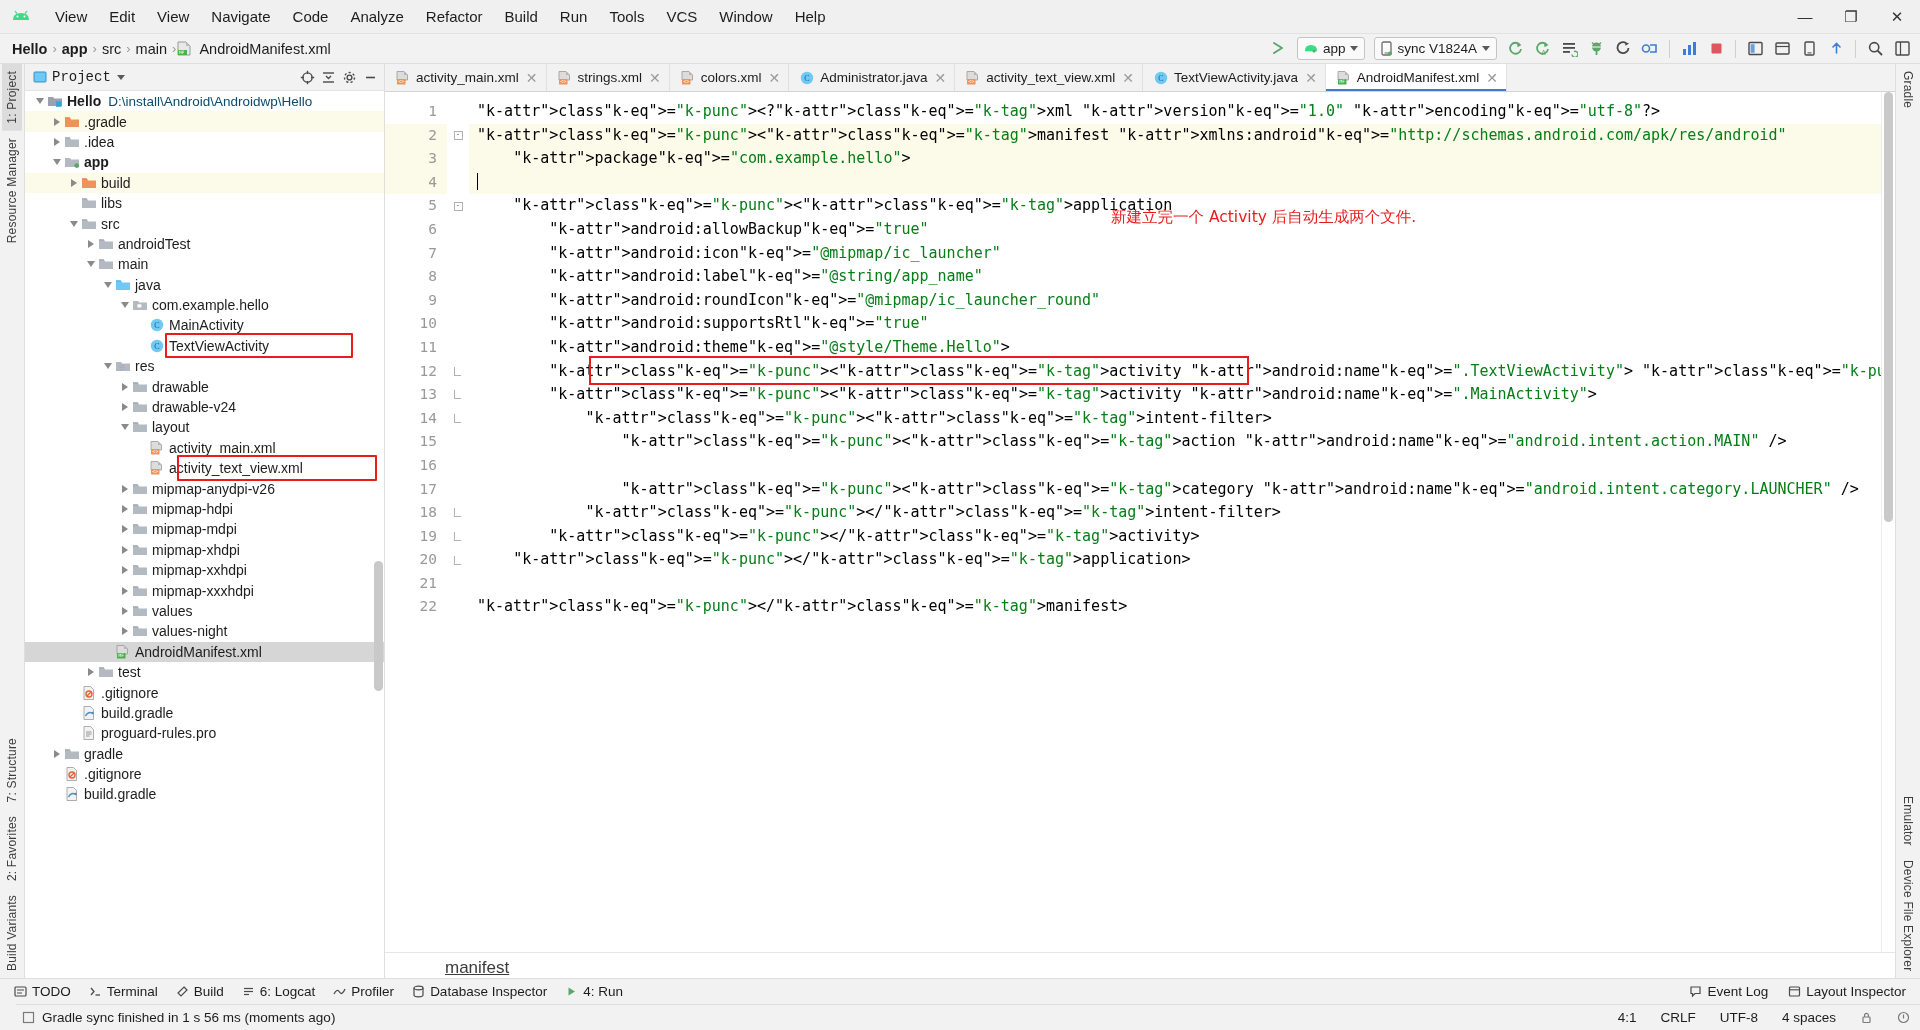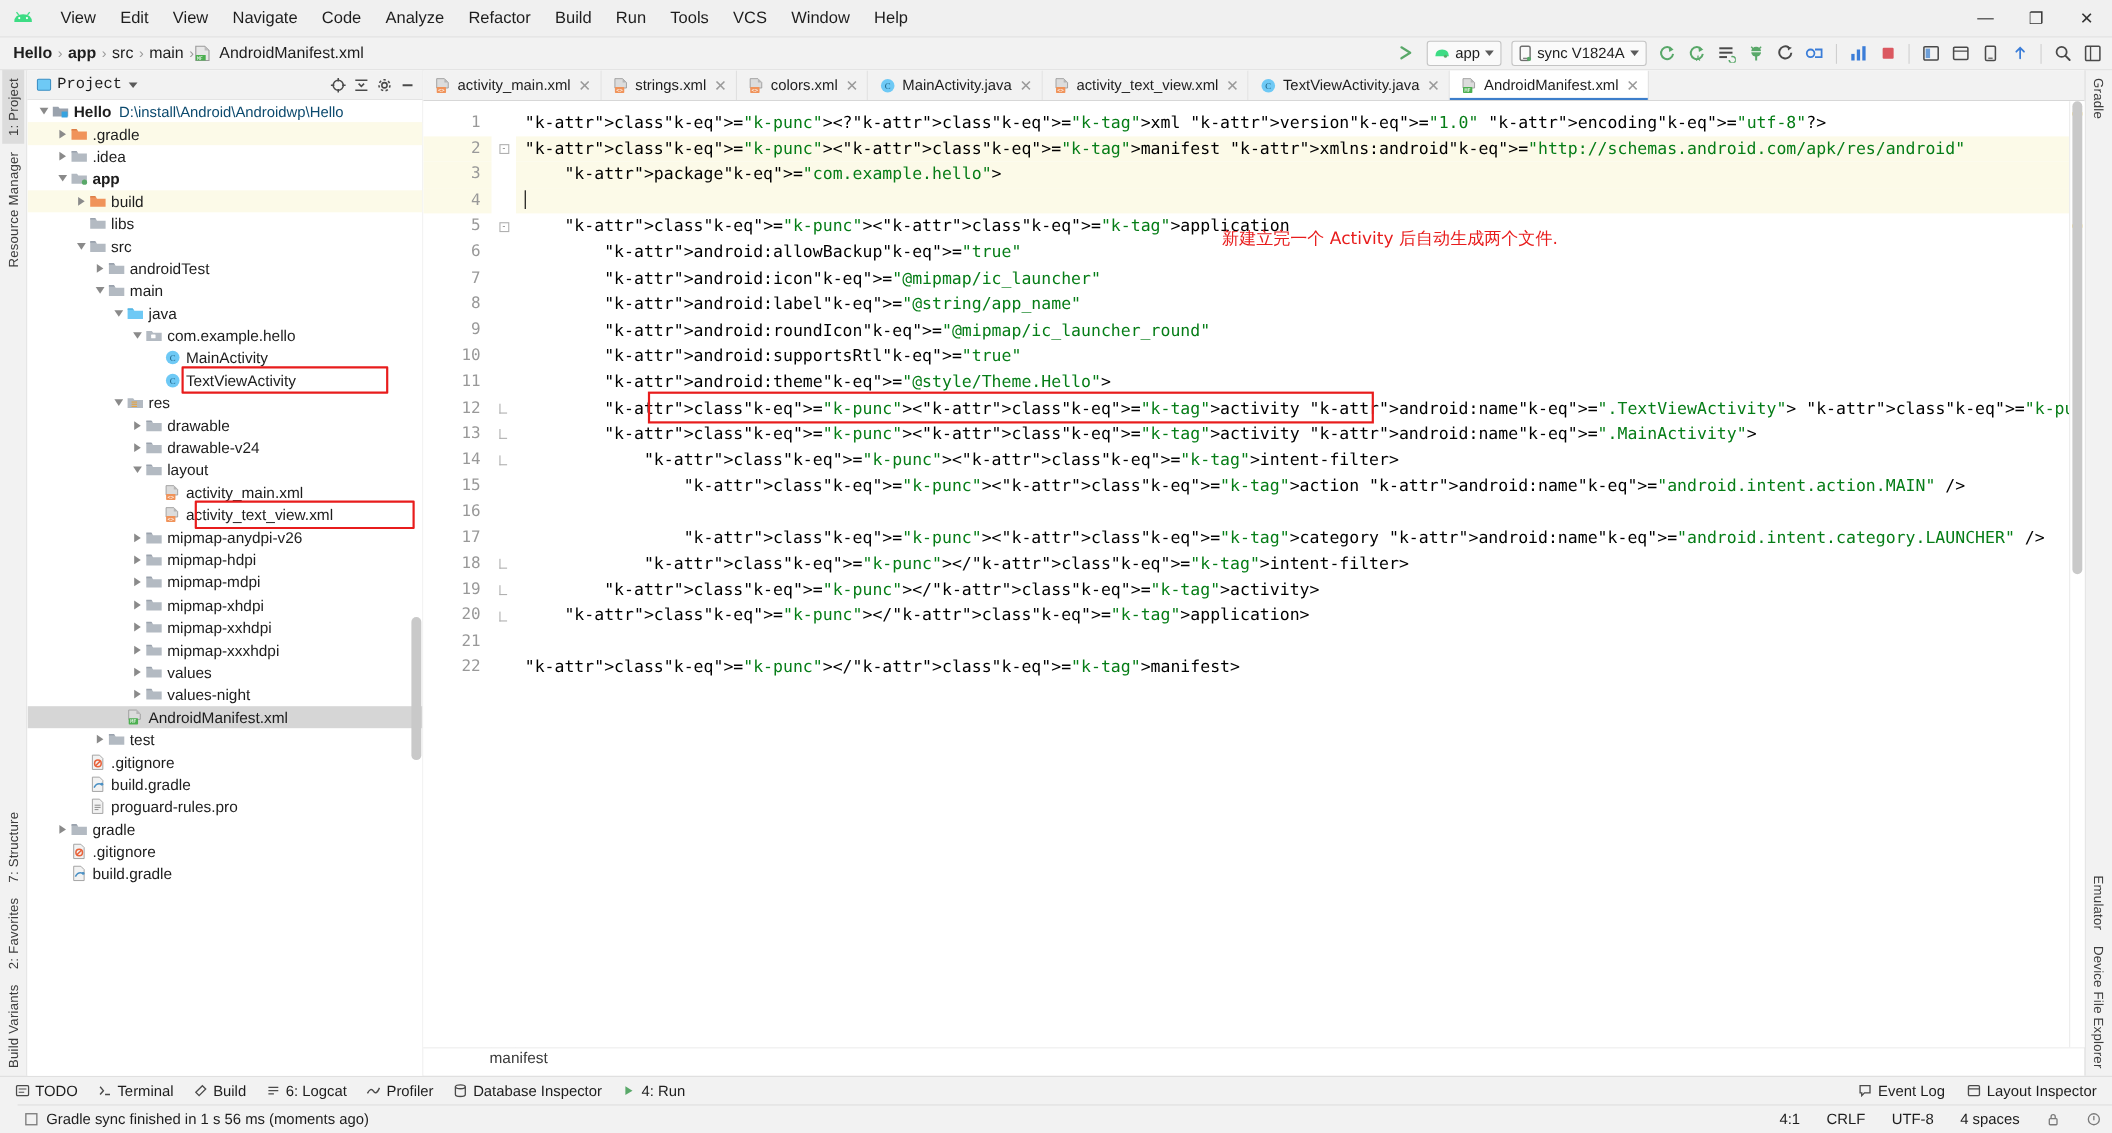--- a/index.html
+++ b/index.html
@@ -127,22 +127,22 @@
     position: absolute; font-family: "DejaVu Sans", sans-serif; font-size: 15.5px;
     color: #e81c1c; white-space: nowrap;
   }
   .code-redbox { position: absolute; border: 2px solid #e81c1c; pointer-events: none; z-index: 4; }
 
   .err-strip { width: 14px; flex: 0 0 14px; background: #fff; position: relative; border-left: 1px solid #ececec; }
   .err-mark { position: absolute; right: 2px; width: 9px; height: 3px; }
   .vscroll { position: absolute; right: 2px; width: 9px; background: #c9c9c9; border-radius: 5px; }
 
   .bottom-crumb {
-    height: 26px; background: #fff; display: flex; align-items: flex-start;
-    padding-left: 60px; font-size: 14px; color: #3c3c3c; border-top: 1px solid #e6e6e6; flex: 0 0 26px;
+    height: 26px; background: #fff; display: flex; align-items: flex-end;
+    padding-left: 60px; font-size: 17px; color: #3c3c3c; border-top: 1px solid #e6e6e6; flex: 0 0 26px; text-decoration: underline;
   }
   .editor-tabs2 {
     height: 30px; background: #f2f2f2; display: flex; align-items: stretch;
     border-top: 1px solid #dedede; flex: 0 0 30px; padding-left: 12px;
   }
   .et2 { display:flex; align-items:center; padding: 0 14px; font-size: 14px; color:#1d1d1d; position: relative; }
   .et2.active::after { content:''; position:absolute; left:8px;right:8px;bottom:0;height:2px;background:#3c7ecb; }
 
   
   .toolwin {
@@ -878,21 +878,21 @@
       <span>colors.xml</span>
       <span class="x">✕</span>
     </div>
           <div class="tab ">
       <span>
               <svg width="16" height="16" viewBox="0 0 16 16">
                 <circle cx="8" cy="8" r="6.2" fill="#6ec9f5"></circle>
                 <text x="8" y="11" font-size="8" fill="#1b5e80" text-anchor="middle" font-family="serif">C</text>
               </svg>
             </span>
-      <span>MainActivity.java</span>
+      <span>Administrator.java</span>
       <span class="x">✕</span>
     </div>
           <div class="tab ">
       <span>
               <svg width="16" height="16" viewBox="0 0 16 16">
                 <path d="M2 1.5 h7 l3.5 3.5 v5 H2 Z" fill="#dcdcdc" stroke="#9a9a9a" stroke-width="0.8"></path>
                 <path d="M9 1.5 v3.5 h3.5" fill="#b6b6b6"></path>
                 <rect x="2" y="9" width="8.5" height="5.6" rx="0.7" fill="#f0935a"></rect>
                 <text x="6.2" y="13.4" font-size="5" fill="#fff" text-anchor="middle" font-family="monospace">&lt;&gt;</text>
               </svg>

